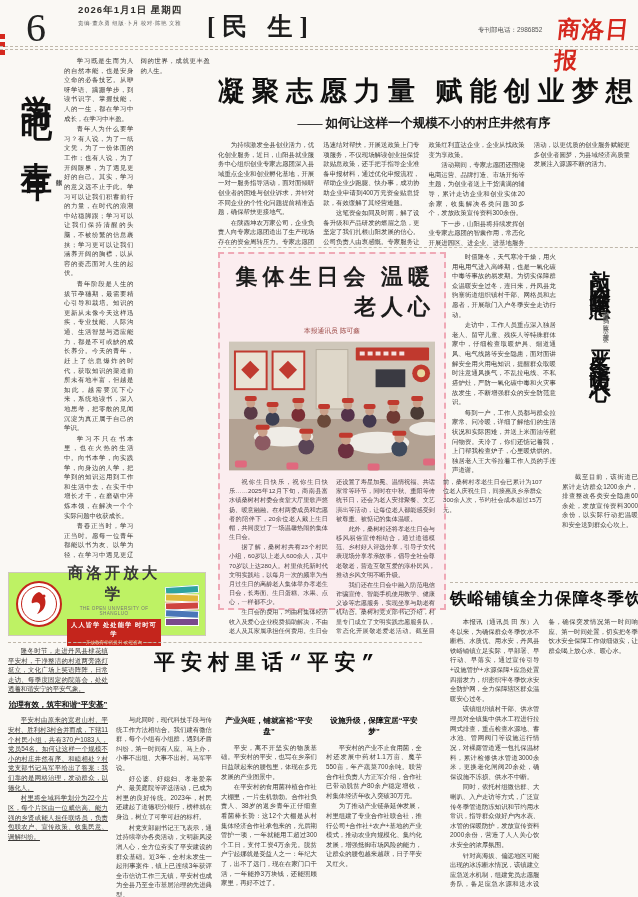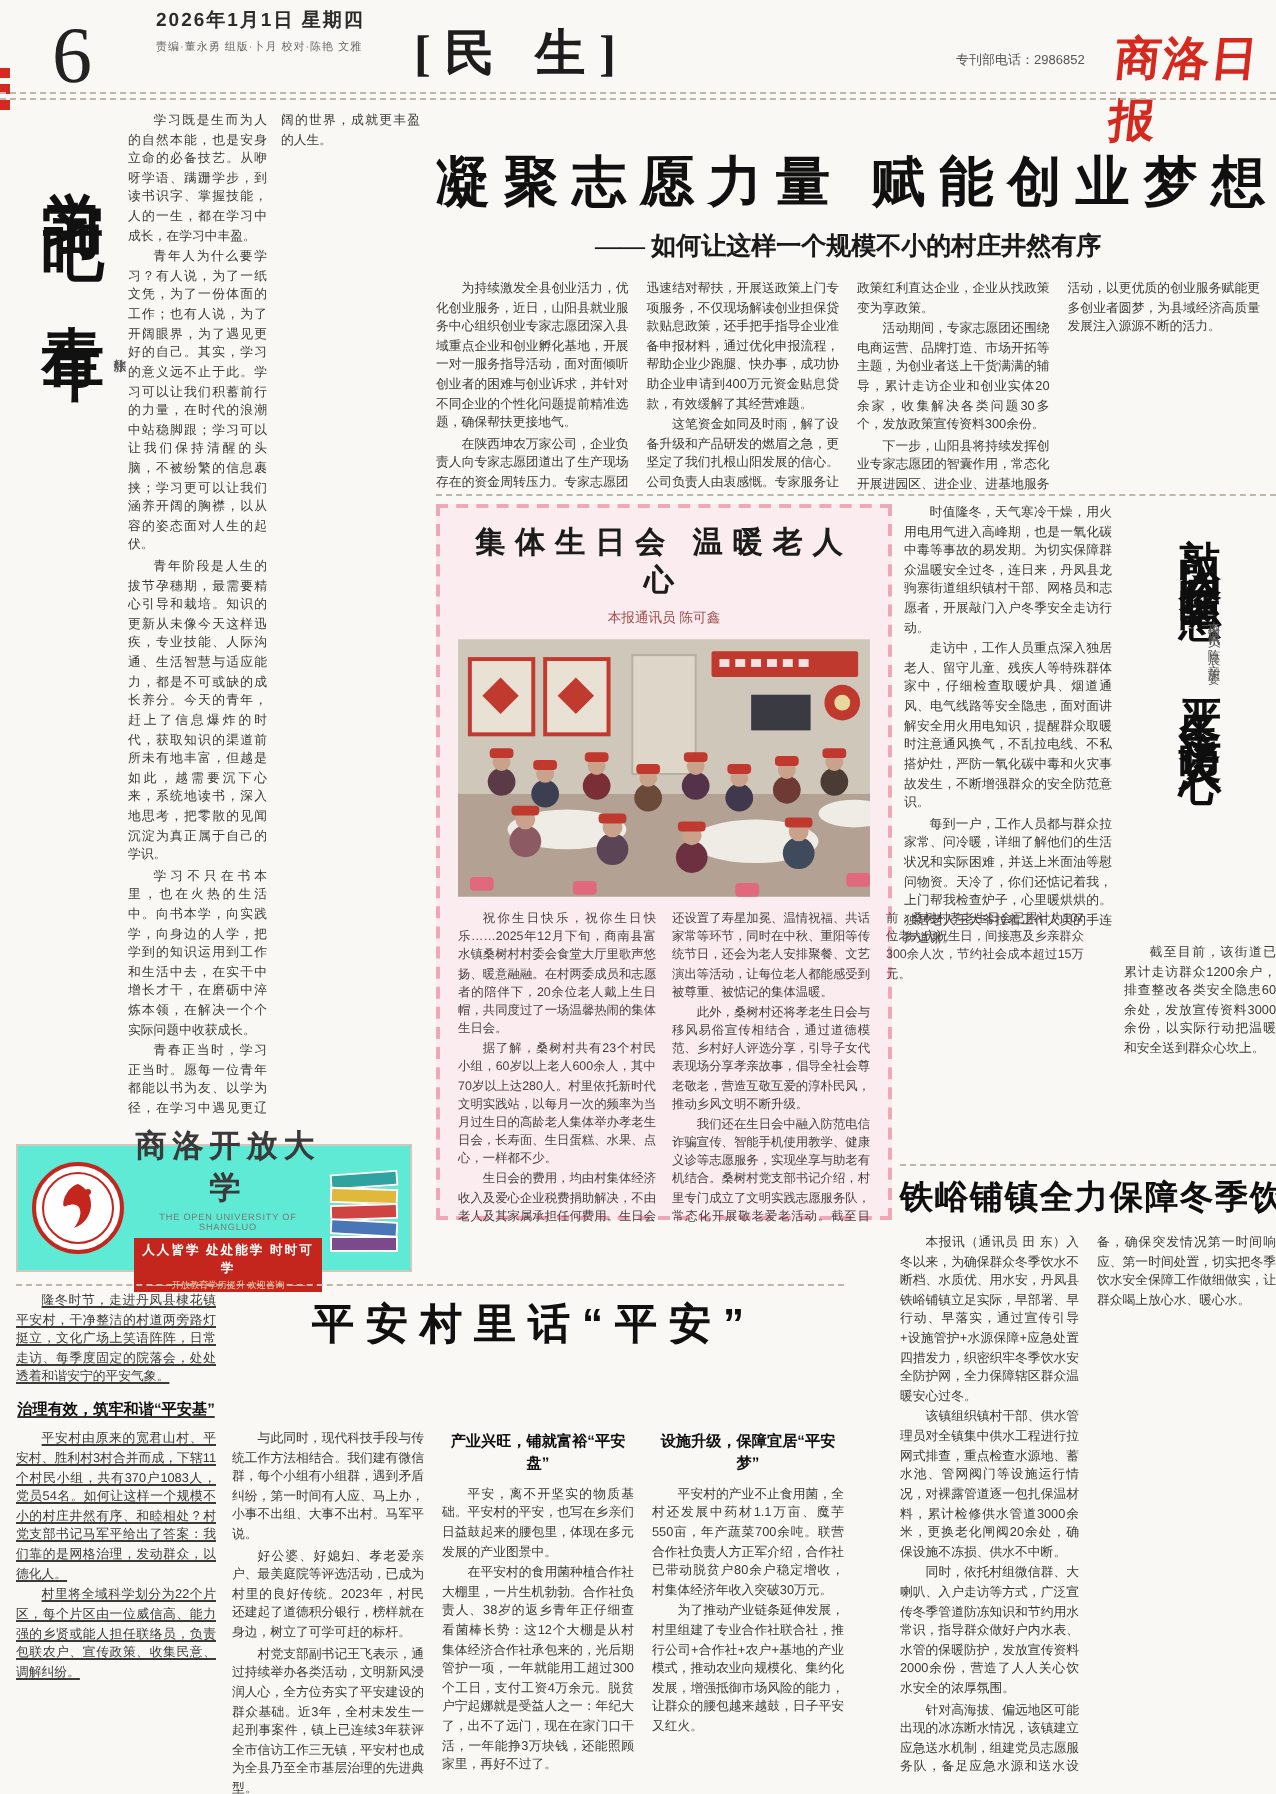--- a/index.html
+++ b/index.html
@@ -30,45 +30,45 @@
   .vauthor{position:absolute;right:1px;top:118px;writing-mode:vertical-rl;font-size:6.5px;color:#555;}
   .left-body{flex:1;column-count:2;column-gap:7px;height:100%;}
   
   .main-headline{font-family:"Liberation Serif",serif;font-size:27px;font-weight:900;letter-spacing:7px;
                  text-align:center;color:#101010;white-space:nowrap;}
   .main-sub{font-family:"Liberation Serif",serif;font-size:12.5px;font-weight:bold;text-align:center;margin-top:6px;color:#1a1a1a;}
   .main-byline{font-size:8px;text-align:center;margin-top:5px;letter-spacing:2px;color:#333;}
   .main-body{column-count:4;column-gap:9px;height:112px;margin-top:8px;}
   
   .pinkbox{background:#fbedef;border:2px dashed #efa9b6;padding:8px 9px;box-sizing:border-box;}
-  .pink-title{font-family:"Liberation Serif",serif;font-size:15px;font-weight:bold;letter-spacing:5px;
-              text-align:center;color:#1c1c1c;}
+  .pink-title{font-family:"Liberation Serif",serif;font-size:22px;font-weight:bold;letter-spacing:5px;
+              text-align:right;color:#1c1c1c;}
   .pink-byline{font-size:6.8px;text-align:center;color:#9c4a47;margin:4px 0 5px;}
   .photo{width:100%;height:130px;display:block;}
   .pink-body{column-count:2;column-gap:8px;height:160px;margin-top:6px;font-size:6.2px;line-height:1.48;color:#463f42;}
   
   .qm-wrap{display:flex;}
   .qm-body-left{width:104px;height:330px;}
   .qm-right{width:76px;margin-left:6px;display:flex;flex-direction:column;}
   .qm-head{writing-mode:vertical-rl;height:210px;display:flex;align-items:flex-start;margin:0 auto;}
   .qm-h-line{font-family:"Liberation Serif",serif;font-size:21px;font-weight:900;letter-spacing:5px;color:#0e0e0e;}
   .qm-h-byline{font-size:6.3px;color:#555;padding:18px 4px 0;letter-spacing:2px;}
   .qm-bottom{height:106px;margin-top:10px;}
   
-  .uni{background:#5eead4;border:1px solid #cfc8bd;display:flex;align-items:center;padding:4px 6px;box-sizing:border-box;}
+  .uni{background:#bef264;border:1px solid #cfc8bd;display:flex;align-items:center;padding:4px 6px;box-sizing:border-box;}
   .uni-mid{flex:1;text-align:center;padding:0 4px;}
   .uni-name{font-family:"Liberation Serif",serif;font-size:15.5px;font-weight:900;letter-spacing:3px;color:#3a3a3a;}
   .uni-en{font-size:4.6px;color:#777;letter-spacing:.4px;margin-top:1px;}
   .uni-banner{background:#c4251c;color:#fff;margin-top:3px;padding:2px 2px 1px;}
   .uni-slogan{font-size:6.3px;font-weight:bold;letter-spacing:1px;}
   .uni-slogan-sub{font-size:4.6px;color:#ffd9a8;margin-top:1px;}
   .books{width:34px;height:40px;position:relative;}
   .books i{position:absolute;left:0;width:32px;height:6px;border:1px solid #fff;}
   
-  .vg-title{font-family:Liberation Sans, sans-serif;font-size:21px;font-weight:900;letter-spacing:6px;
+  .vg-title{font-family:Liberation Mono, monospace;font-size:21px;font-weight:900;letter-spacing:6px;
             text-align:center;color:#101010;}
   .vg-byline{font-size:7.2px;font-weight:bold;text-align:center;margin-top:6px;letter-spacing:1px;color:#333;}
   .vg-col1{width:100px;height:247px;text-decoration:underline;}
   .vg-cols{column-count:3;column-gap:9px;height:196px;}
   
   .wt-title{font-family:"Liberation Serif",serif;font-size:16.5px;font-weight:900;letter-spacing:1px;
             text-align:center;color:#0f0f0f;white-space:nowrap;}
   .wt-body{column-count:2;column-gap:9px;height:278px;margin-top:7px;}
 </style>
 </head>

